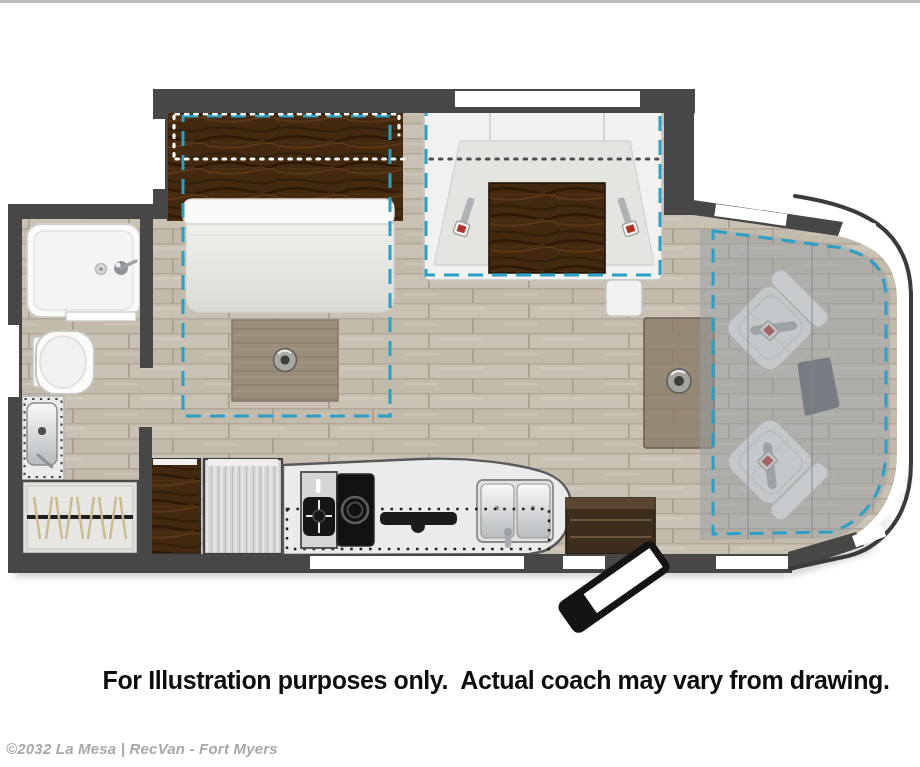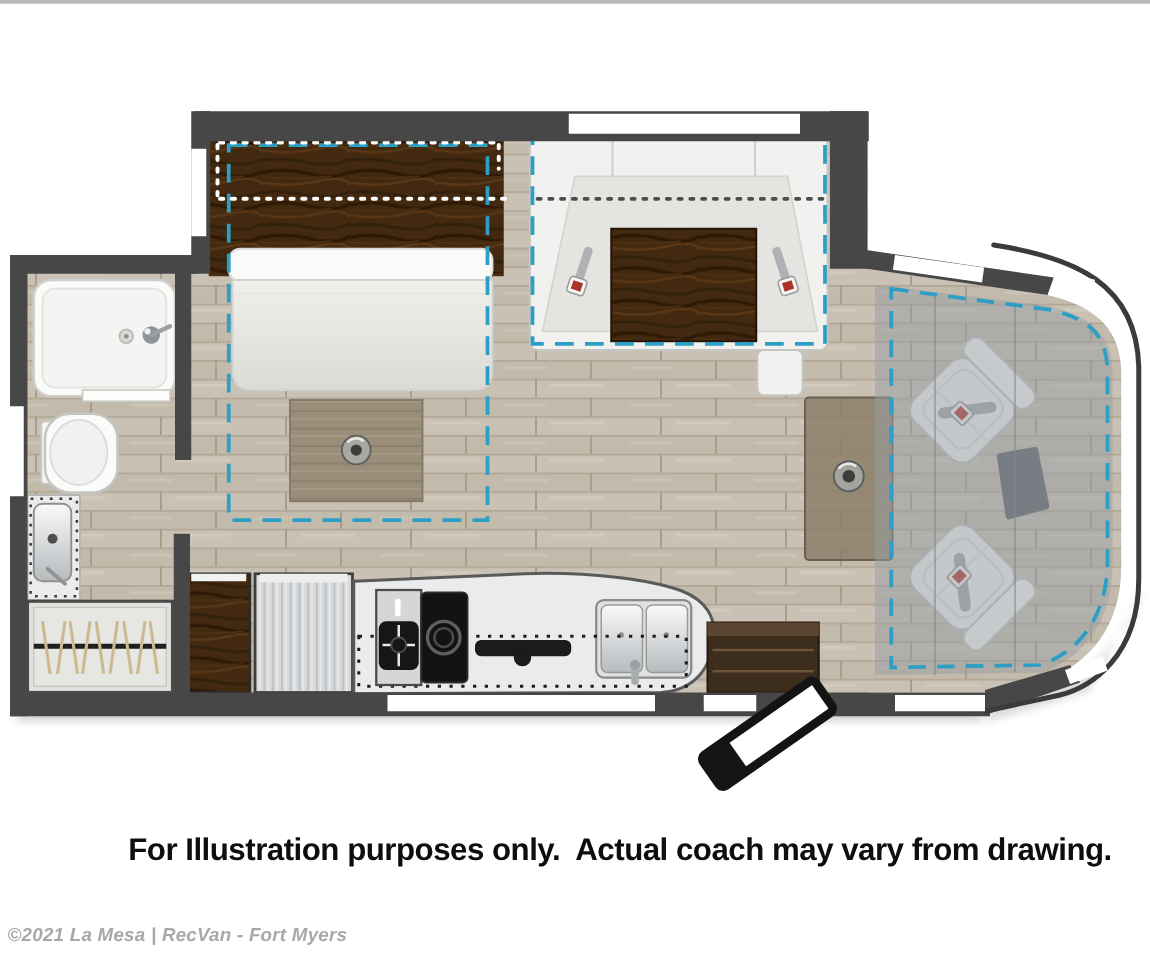--- a/index.html
+++ b/index.html
@@ -287,14 +287,14 @@
     </g>
 
     <g transform="translate(614,584) rotate(-35)">
       <rect x="-55" y="-15" width="110" height="30" rx="4" fill="#ffffff" stroke="#141414" stroke-width="7"></rect>
       <rect x="-55" y="-15" width="26" height="30" fill="#141414"></rect>
     </g>
   </svg>
   </div>
 
   <div class="caption">For Illustration purposes only.  Actual coach may vary from drawing.</div>
-  <div class="copyright">©2021 La Mesa | RecVan - Fort Myers</div>
+  <div class="copyright">©2032 La Mesa | RecVan - Fort Myers</div>
 </div>
 
 </body></html>

